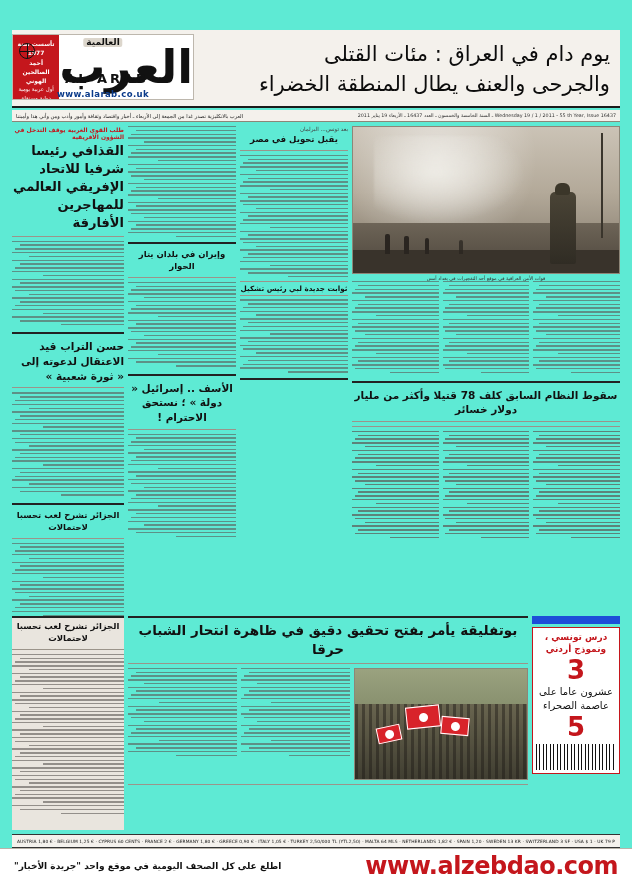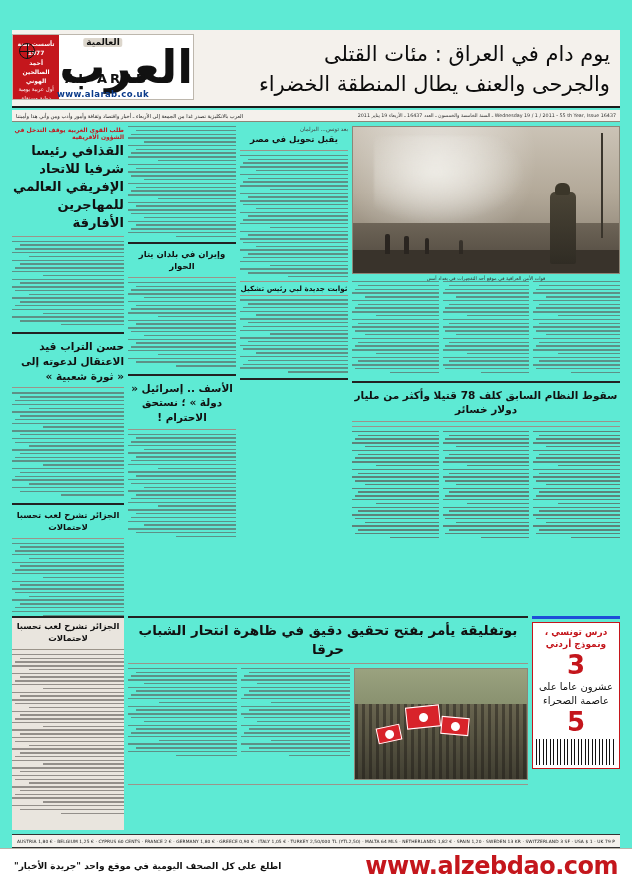--- a/index.html
+++ b/index.html
@@ -928,21 +928,21 @@
             <div class="crowd"></div>
             <div class="flag a"></div>
             <div class="flag b"></div>
             <div class="flag c"></div>
           </div>
         </div>
       </div>
       <div class="hr-thin"></div>
     </div>
 
-    <div style="width:88px; border-top:3px solid #1d4ed8; padding-top:3px;">
+    <div style="width:88px; border-top:8px solid #1d4ed8; padding-top:3px;">
       <div class="redbox">
         <div class="rb-title">درس تونسي ، ونموذج أردني</div>
         <div class="rb-num">3</div>
         <div class="rb-sub">عشرون عاما على عاصمة الصحراء</div>
         <div class="rb-num">5</div>
         <div class="barcode"></div>
       </div>
     </div>
   </div>
 

